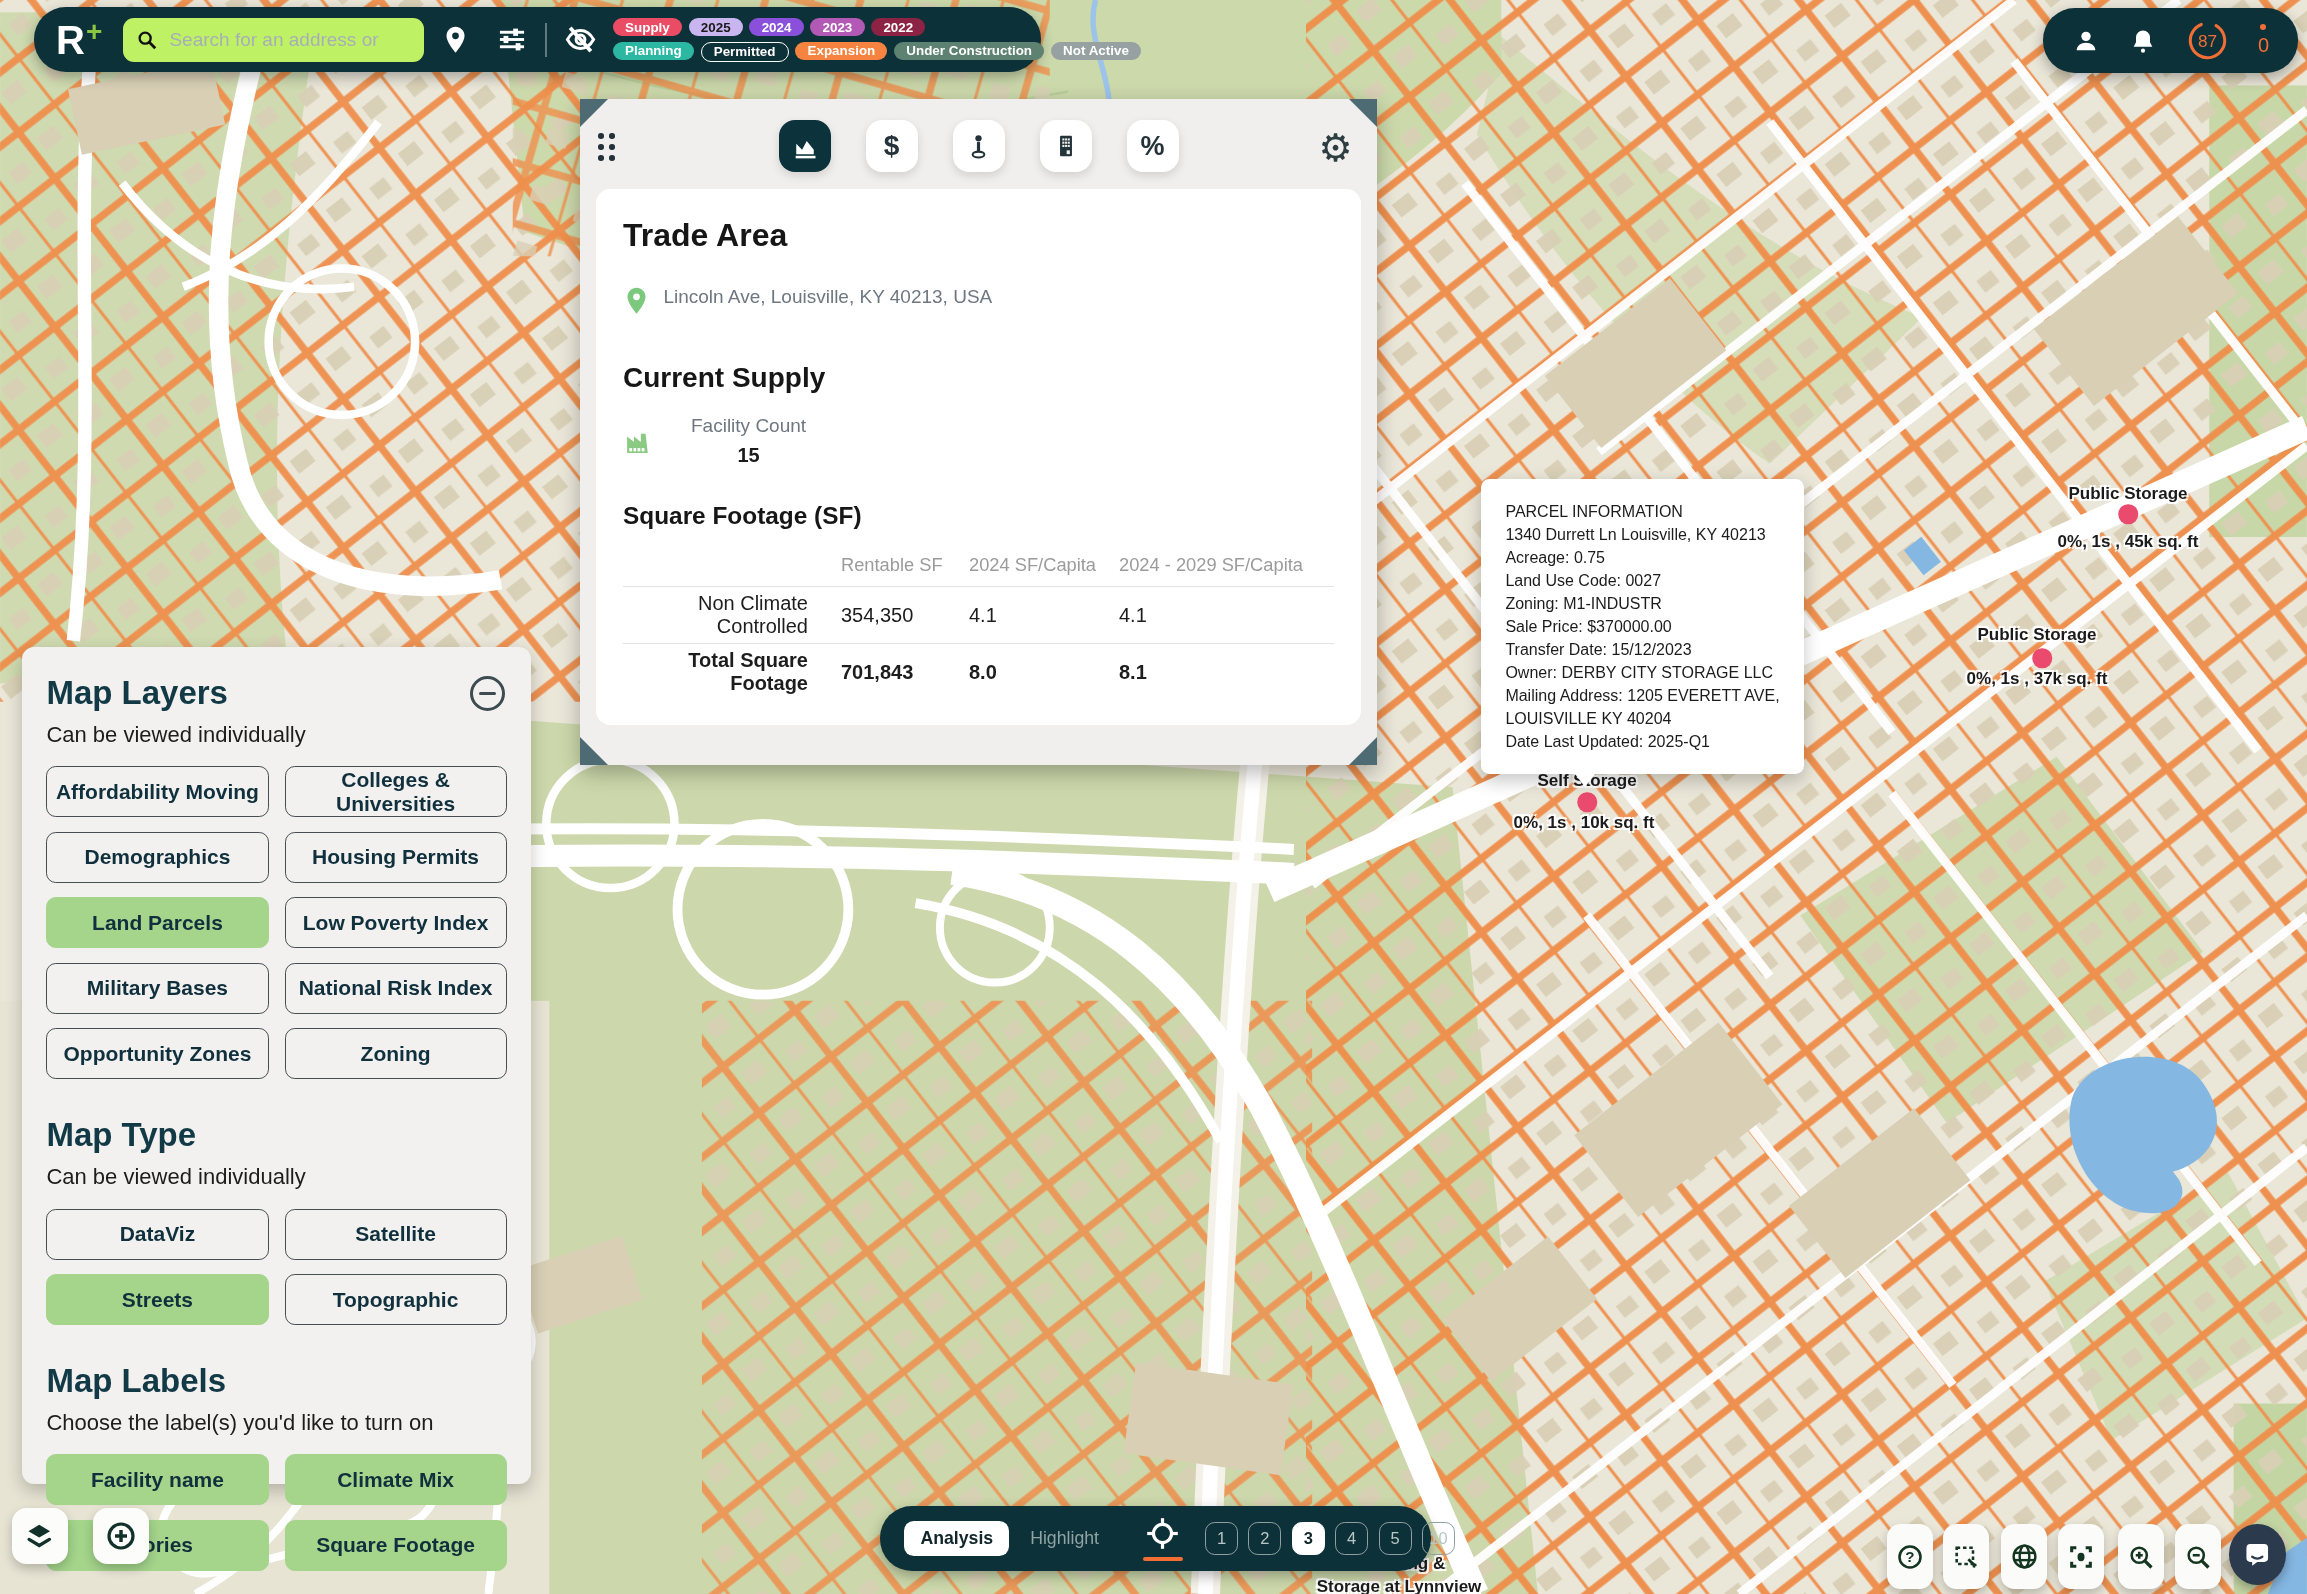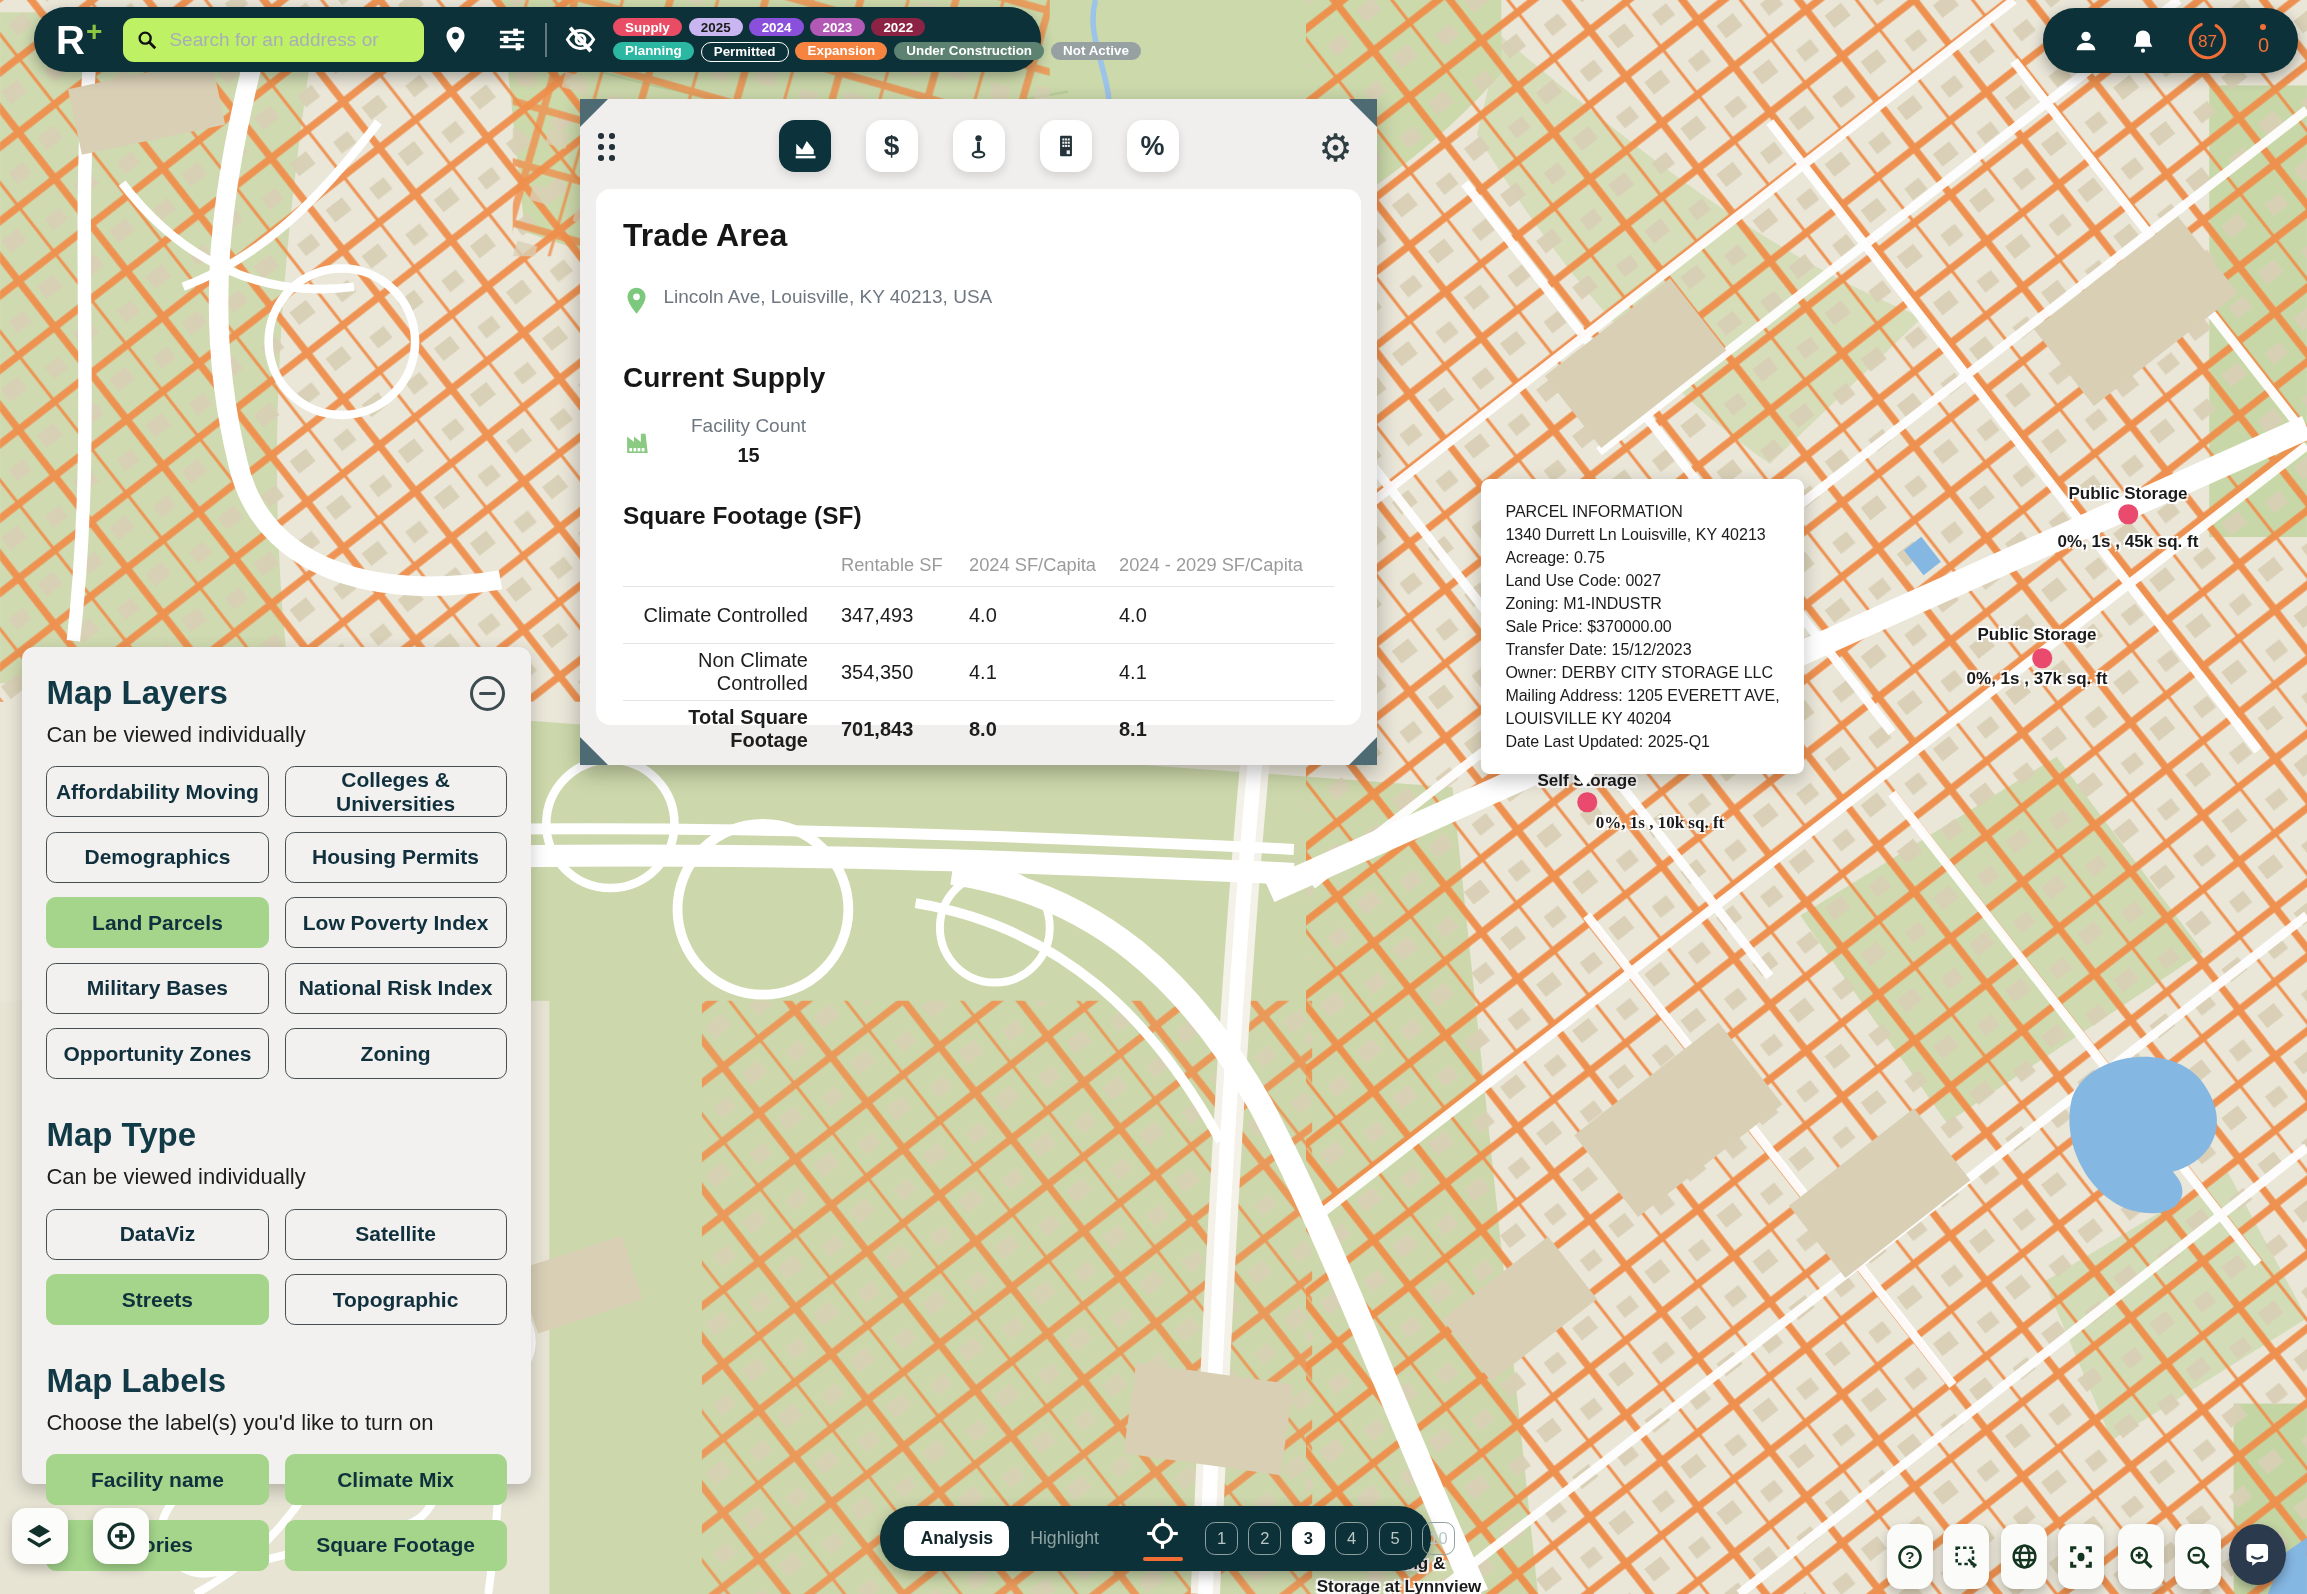--- a/index.html
+++ b/index.html
@@ -247,21 +247,21 @@
 
   <div id="markers">
       <div class="map-label" style="left: 2128px; top: 494px;">Public Storage</div>
       <div class="map-dot" style="left: 2128px; top: 514px; background: rgb(234, 74, 110);"></div>
       <div class="map-label" style="left: 2128px; top: 542px;">0%, 1s , 45k sq. ft</div>
       <div class="map-label" style="left: 2037px; top: 635px;">Public Storage</div>
       <div class="map-dot" style="left: 2042px; top: 658px; background: rgb(234, 74, 110);"></div>
       <div class="map-label" style="left: 2037px; top: 679px;">0%, 1s , 37k sq. ft</div>
       <div class="map-label" style="left: 1587px; top: 781px;">Self Storage</div>
       <div class="map-dot" style="left: 1587px; top: 802px; background: rgb(234, 74, 110);"></div>
-      <div class="map-label" style="left: 1660px; top: 823px; font-family: Liberation Serif, serif;">0%, 1s , 10k sq. ft</div>
+      <div class="map-label" style="left: 1584px; top: 823px;">0%, 1s , 10k sq. ft</div>
       <div class="map-label" style="left: 1407px; top: 1564px;">Moving &amp;</div>
       <div class="map-label" style="left: 1399px; top: 1587px;">Storage at Lynnview</div>
     </div>
 
   <div id="parcel-tooltip">
       <div class="line">PARCEL INFORMATION</div>
       <div class="line">1340 Durrett Ln Louisville, KY 40213</div>
       <div class="line">Acreage: 0.75</div>
       <div class="line">Land Use Code: 0027</div>
       <div class="line">Zoning: M1-INDUSTR</div>
@@ -446,26 +446,20 @@
         <thead>
             <tr id="sf-head">
               <th></th>
               <th>Rentable SF</th>
               <th>2024 SF/Capita</th>
               <th>2024 - 2029 SF/Capita</th>
             </tr>
           </thead>
         <tbody id="sf-body">
             <tr>
-              <td class="rowlab">Climate Controlled</td>
-              <td>347,493</td>
-              <td>4.0</td>
-              <td>4.0</td>
-            </tr>
-            <tr>
               <td class="rowlab">Non Climate Controlled</td>
               <td>354,350</td>
               <td>4.1</td>
               <td>4.1</td>
             </tr>
             <tr class="bold">
               <td class="rowlab">Total Square Footage</td>
               <td>701,843</td>
               <td>8.0</td>
               <td>8.1</td>

